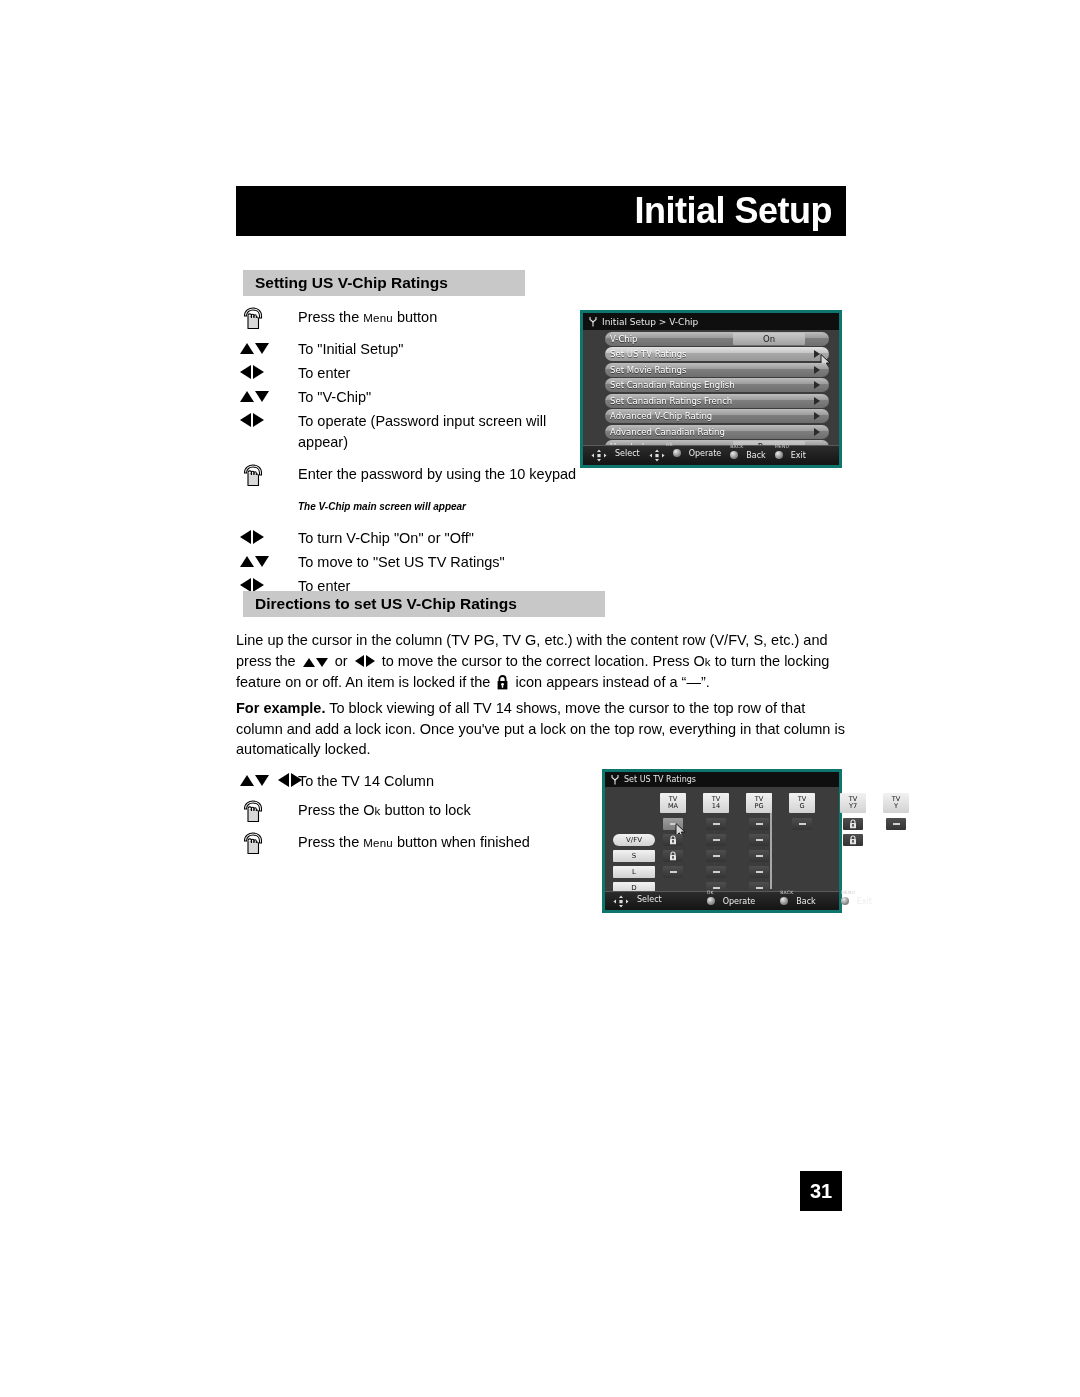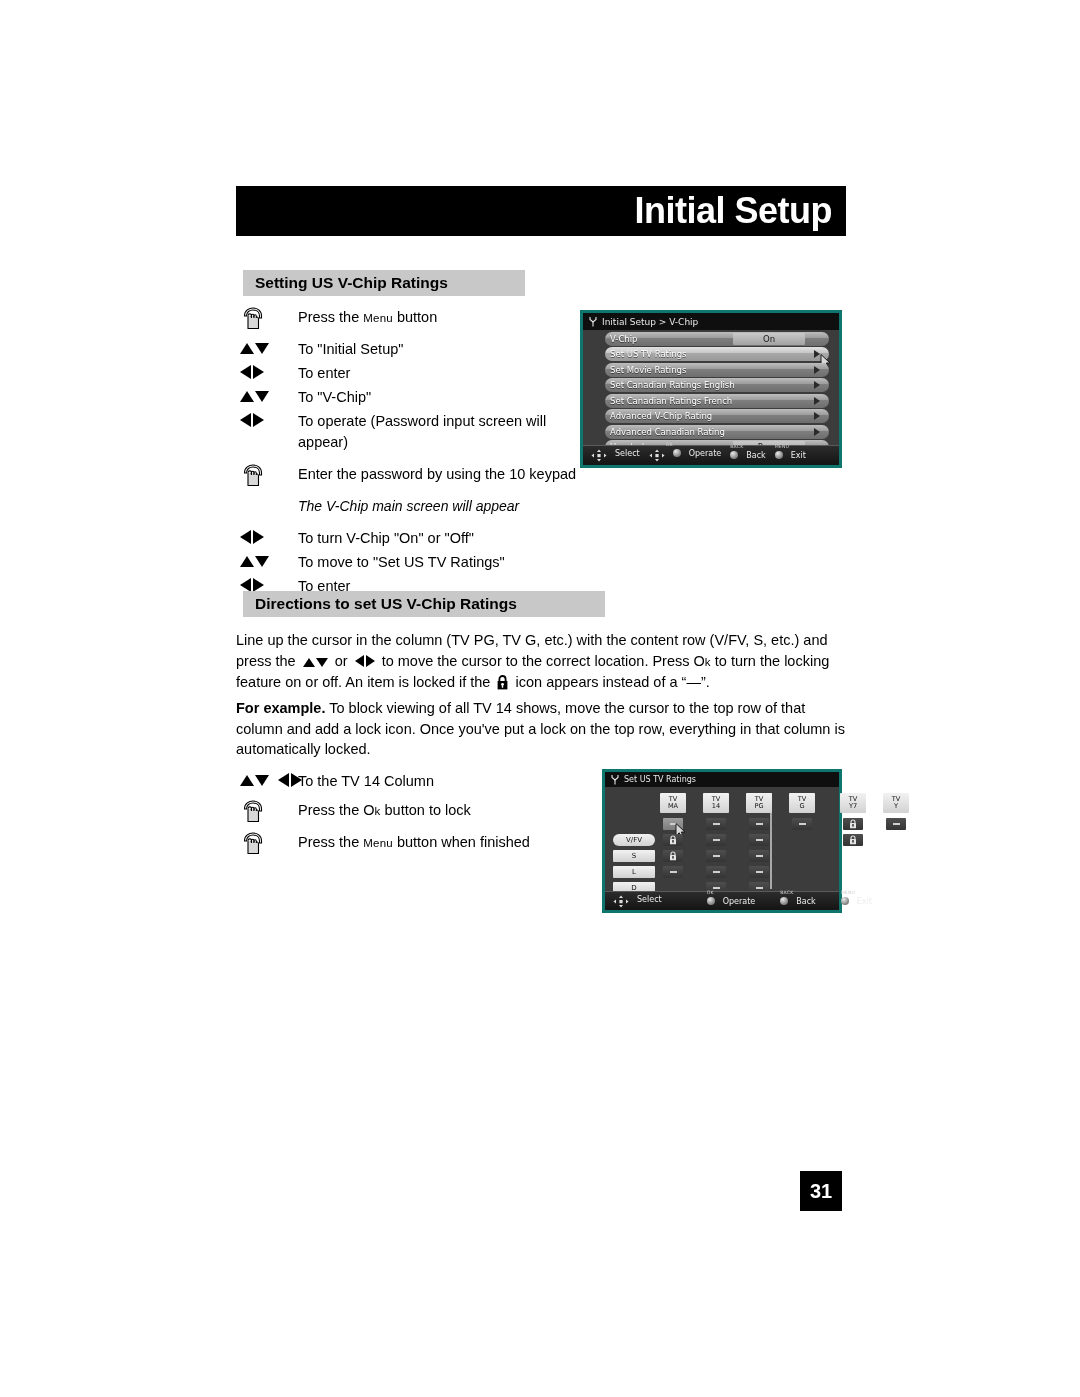--- a/index.html
+++ b/index.html
@@ -23,21 +23,21 @@
   
   .steps{position:absolute;left:240px;}
   #steps1{top:306px;width:340px;}
   #steps2{top:770px;width:340px;}
   .step{display:flex;align-items:flex-start;margin-bottom:2px;}
   .step .glyph{width:58px;flex:0 0 58px;display:flex;align-items:flex-start;
     padding-top:1px;}
   .step .txt{font-size:14.5px;line-height:21px;padding-top:1px;}
   .step.gap{margin-top:10px;}
   .step.gap2{margin-top:7px;}
-  .italic .txt{font-style:italic;font-weight:normal;font-size:14px;}
+  .italic .txt{font-style:italic;font-weight:bold;font-size:10px;}
   .sc{font-size:11.5px;letter-spacing:0.2px;}
 
   
   .arr{display:inline-block;width:0;height:0;}
   .arr.up{border-left:7px solid transparent;border-right:7px solid transparent;
     border-bottom:11px solid #000;margin-right:1px;}
   .arr.dn{border-left:7px solid transparent;border-right:7px solid transparent;
     border-top:11px solid #000;}
   .arr.lf{border-top:7px solid transparent;border-bottom:7px solid transparent;
     border-right:11px solid #000;margin-right:2px;}

